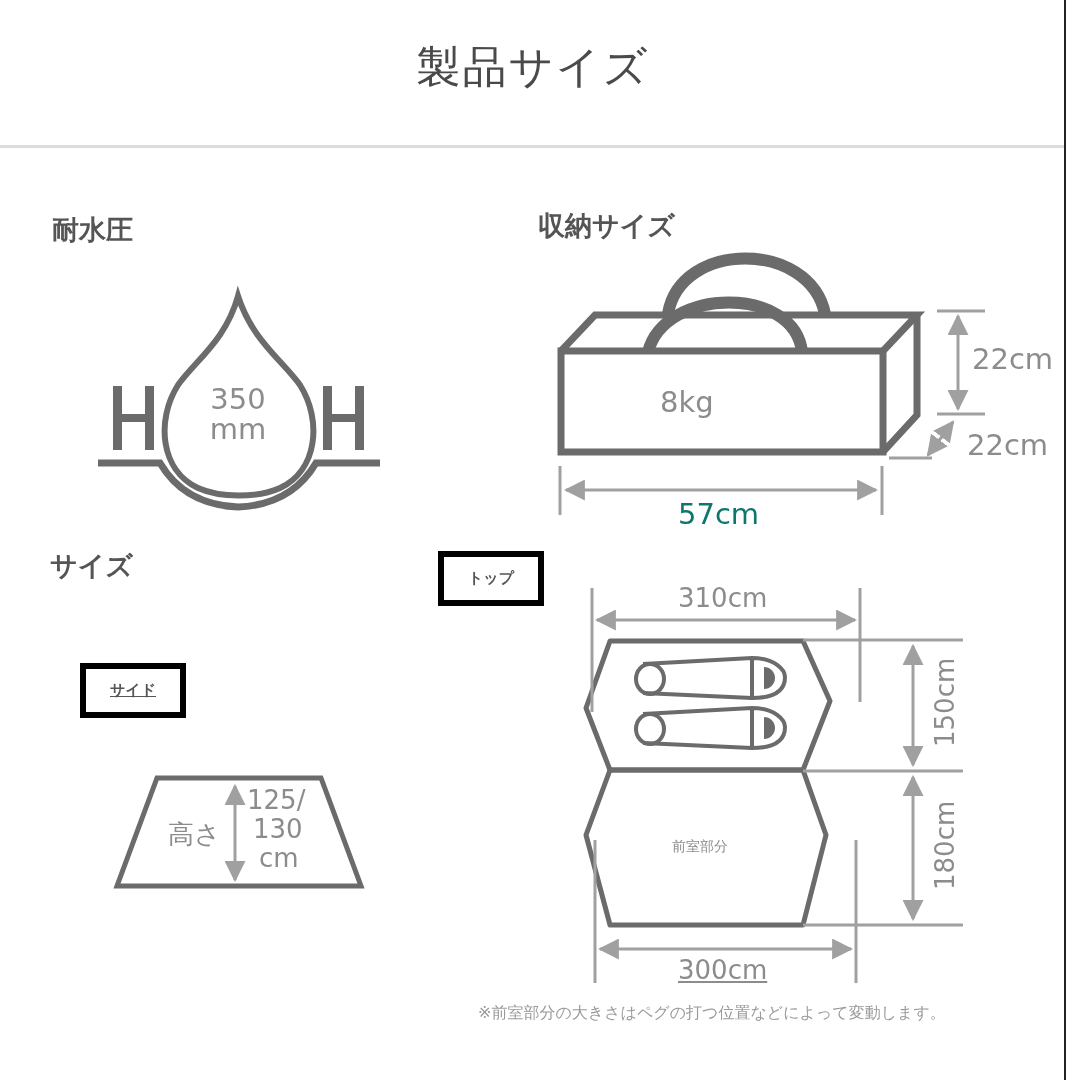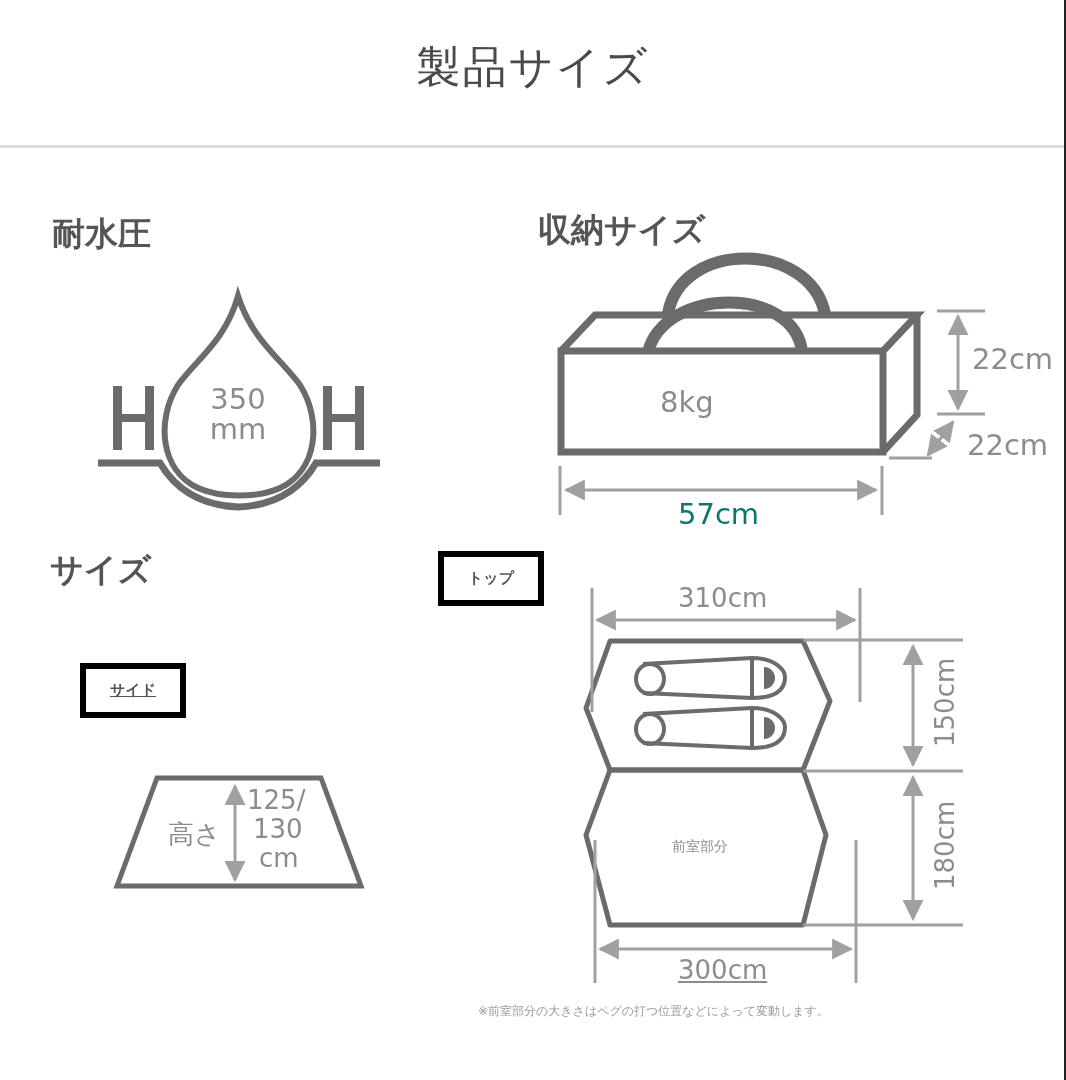--- a/index.html
+++ b/index.html
@@ -1,23 +1,23 @@
 <!DOCTYPE html>
 <html><head>
 <meta charset="utf-8">
 <style>
   html,body{margin:0;padding:0;background:#fff;}
   body{width:1066px;height:1080px;position:relative;overflow:hidden;font-family:"DejaVu Sans","Liberation Sans",sans-serif;color:#5a5a5a;}
   .edge{position:absolute;left:1064px;top:0;width:2px;height:1080px;background:#222;}
   .title{position:absolute;top:38px;left:0;width:1066px;text-align:center;font-size:44px;font-weight:300;color:#4a4a4a;letter-spacing:2px;}
   .rule{position:absolute;top:145px;left:0;width:1064px;height:3px;background:#dcdcdc;}
-  .h2{position:absolute;font-size:33px;font-weight:bold;color:#555;}
+  .h2{position:absolute;font-size:27px;font-weight:bold;color:#555;}
   .tag{position:absolute;border:6px solid #000000;font-size:15px;font-weight:bold;color:#555;display:flex;align-items:center;justify-content:center;}
   svg{position:absolute;left:0;top:0;}
-  .note{position:absolute;left:478px;top:1003px;font-size:12px;color:#9a9a9a;white-space:nowrap;text-align:right;}
+  .note{position:absolute;left:478px;top:1003px;font-size:16px;color:#9a9a9a;white-space:nowrap;text-align:right;}
 </style>
 </head>
 <body>
 
 <div class="edge"></div>
 
 <div class="title">製品サイズ</div>
 <div class="rule"></div>
 
 <div class="h2" style="left:52px;top:212px;">耐水圧</div>

